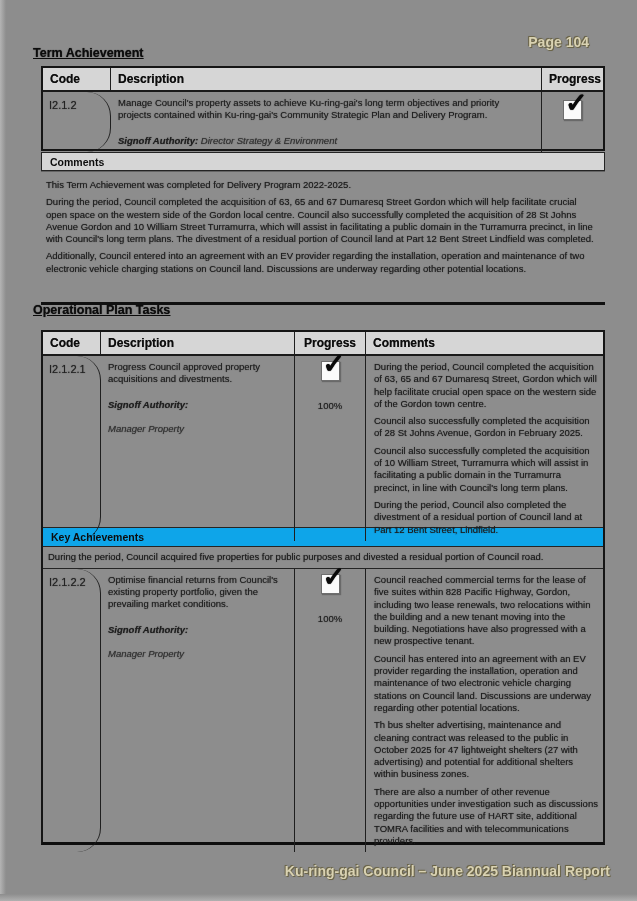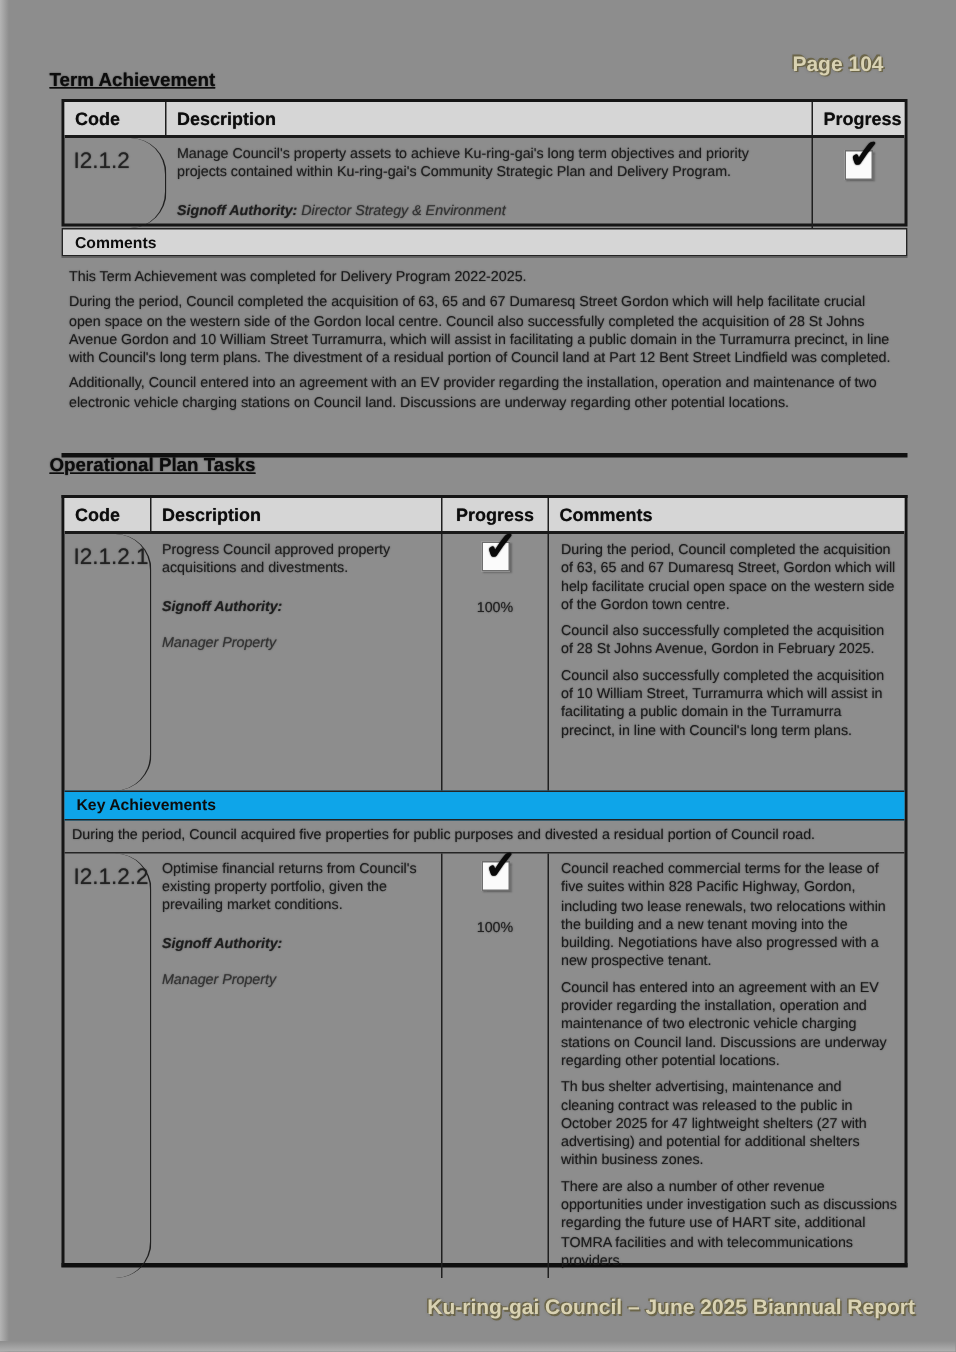--- a/index.html
+++ b/index.html
@@ -39,21 +39,21 @@
     text-shadow:0 0 .5px rgba(10,10,10,.7);}
   .cell{border-right:1px solid #1f1f1f;}
   .cell:last-child{border-right:none;}
   .center{text-align:center;}
 
   .scan{text-shadow:0 0 1px rgba(25,25,25,.7);}
 
   .term-body{height:57px;}
   .row1{height:171px;border-top:none;}
   .row2{height:273px;}
-  .code-cell{padding:7px 6px;font-size:15px;color:#222;border-radius:24px;}
+  .code-cell{padding:7px 6px;font-size:11px;color:#222;border-radius:24px;}
   .desc{padding:5px 7px;font-size:9.5px;line-height:12px;color:#1e1e1e;}
   .desc p{margin:0;}
   .signoff{margin-top:14px !important;}
   .signoff-label{font-weight:bold;font-style:italic;}
   .signoff-value{font-style:italic;color:#333;}
   .signoff-value.own-line{display:block;margin-top:12px;}
 
   .progress-cell{padding-top:8px;}
   .row1 .progress-cell,.row2 .progress-cell{padding-top:5px;}
   .checkbox{width:19px;height:20px;background:#fbfbfb;border:1px solid #6e6e6e;
@@ -142,20 +142,21 @@
         <div class="cell progress-cell center">
           <div class="checkbox">
             <span class="tick">✓</span>
           </div>
           <div class="percent scan">100%</div>
         </div>
         <div class="cell cmts">
           <p class="scan">During the period, Council completed the acquisition of 63, 65 and 67 Dumaresq Street, Gordon which will help facilitate crucial open space on the western side of the Gordon town centre.</p>
           <p class="scan">Council also successfully completed the acquisition of 28 St Johns Avenue, Gordon in February 2025.</p>
           <p class="scan">Council also successfully completed the acquisition of 10 William Street, Turramurra which will assist in facilitating a public domain in the Turramurra precinct, in line with Council's long term plans.</p>
+          <p class="scan">During the period, Council also completed the divestment of a residual portion of Council land at Part 12 Bent Street, Lindfield.</p>
         </div>
       </div>
 
       <div class="ka-bar">Key Achievements</div>
       <div class="ka-text scan">During the period, Council acquired five properties for public purposes and divested a residual portion of Council road.</div>
 
       <div class="op-grid row2">
         <div class="cell code-cell scan">I2.1.2.2</div>
         <div class="cell desc">
           <p class="scan">Optimise financial returns from Council's existing property portfolio, given the prevailing market conditions.</p>

